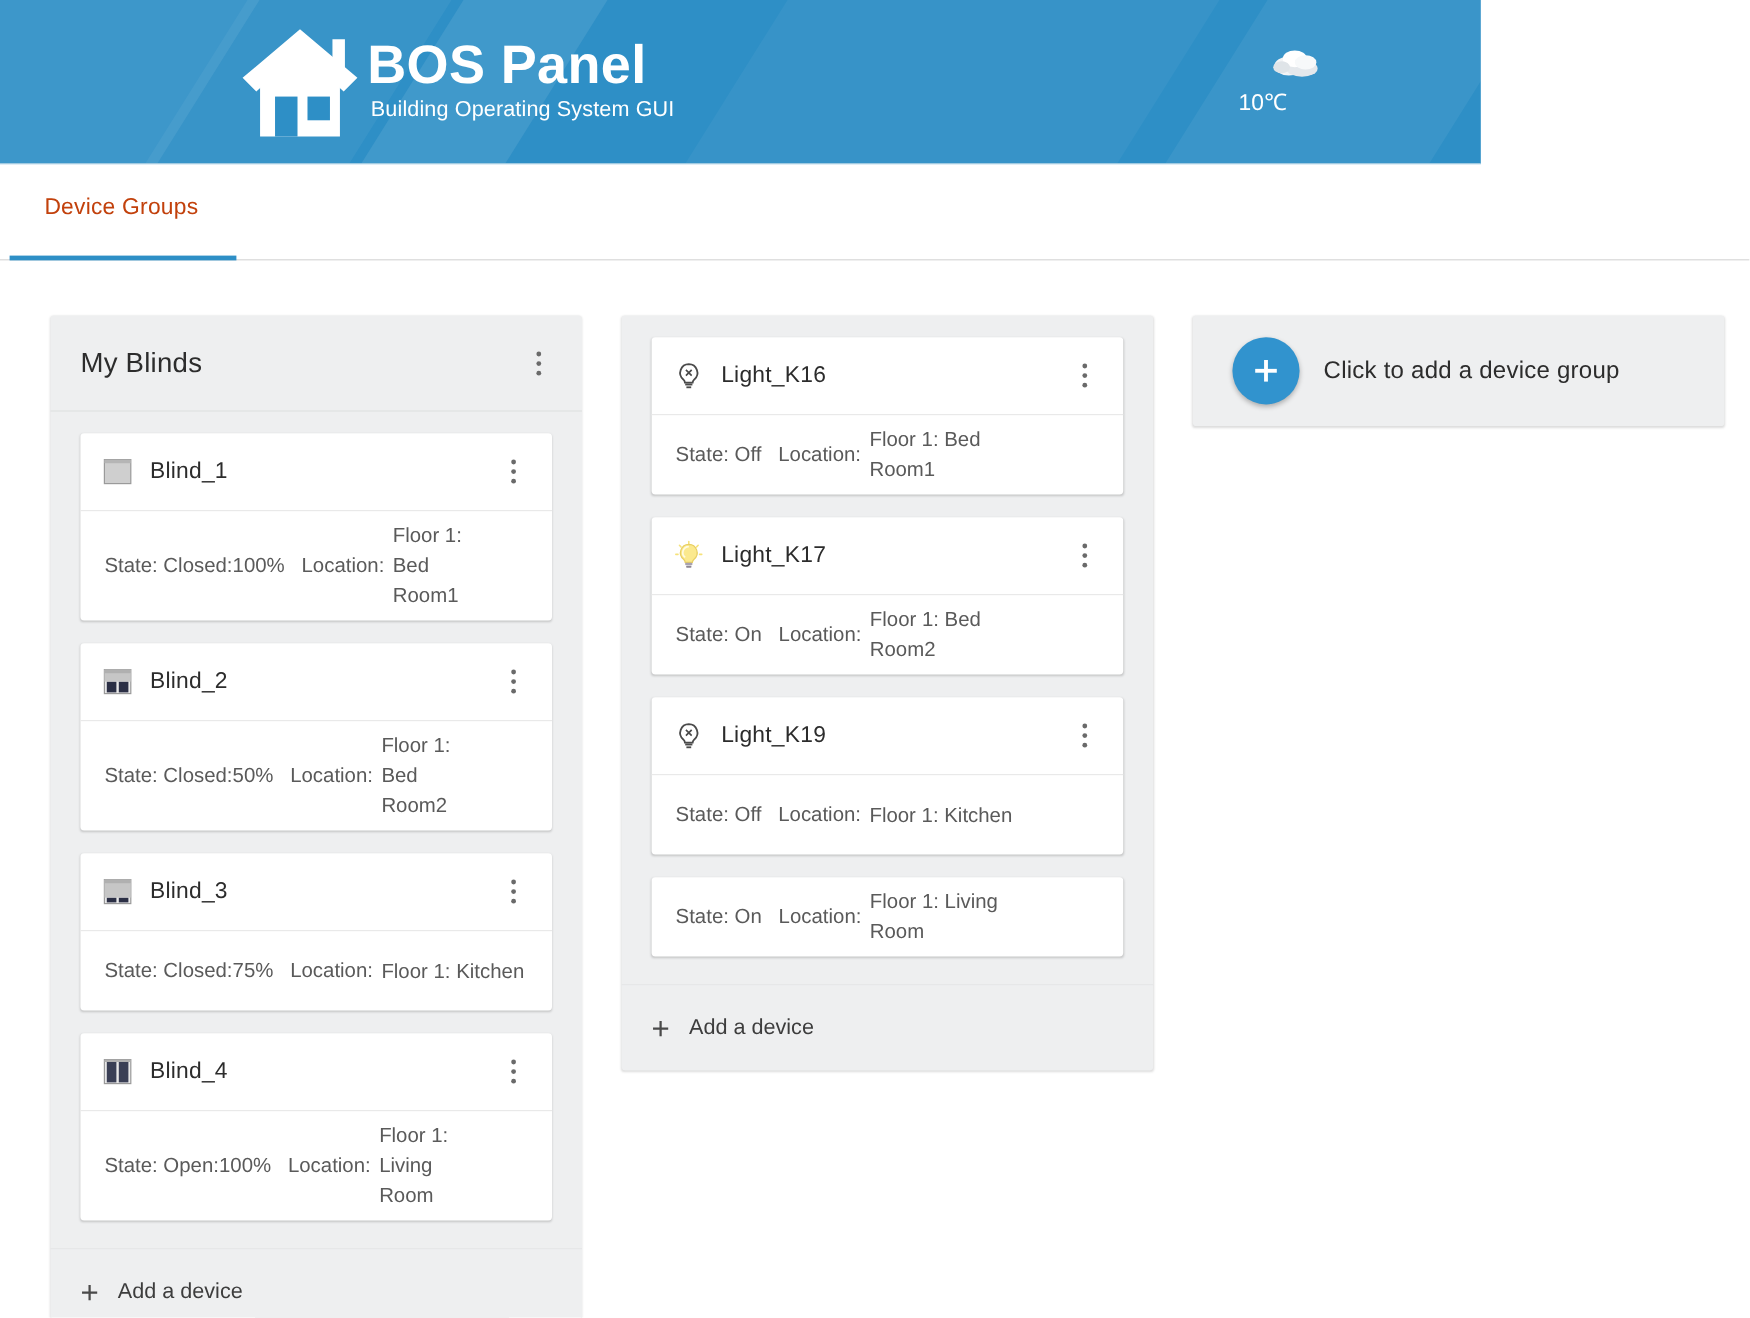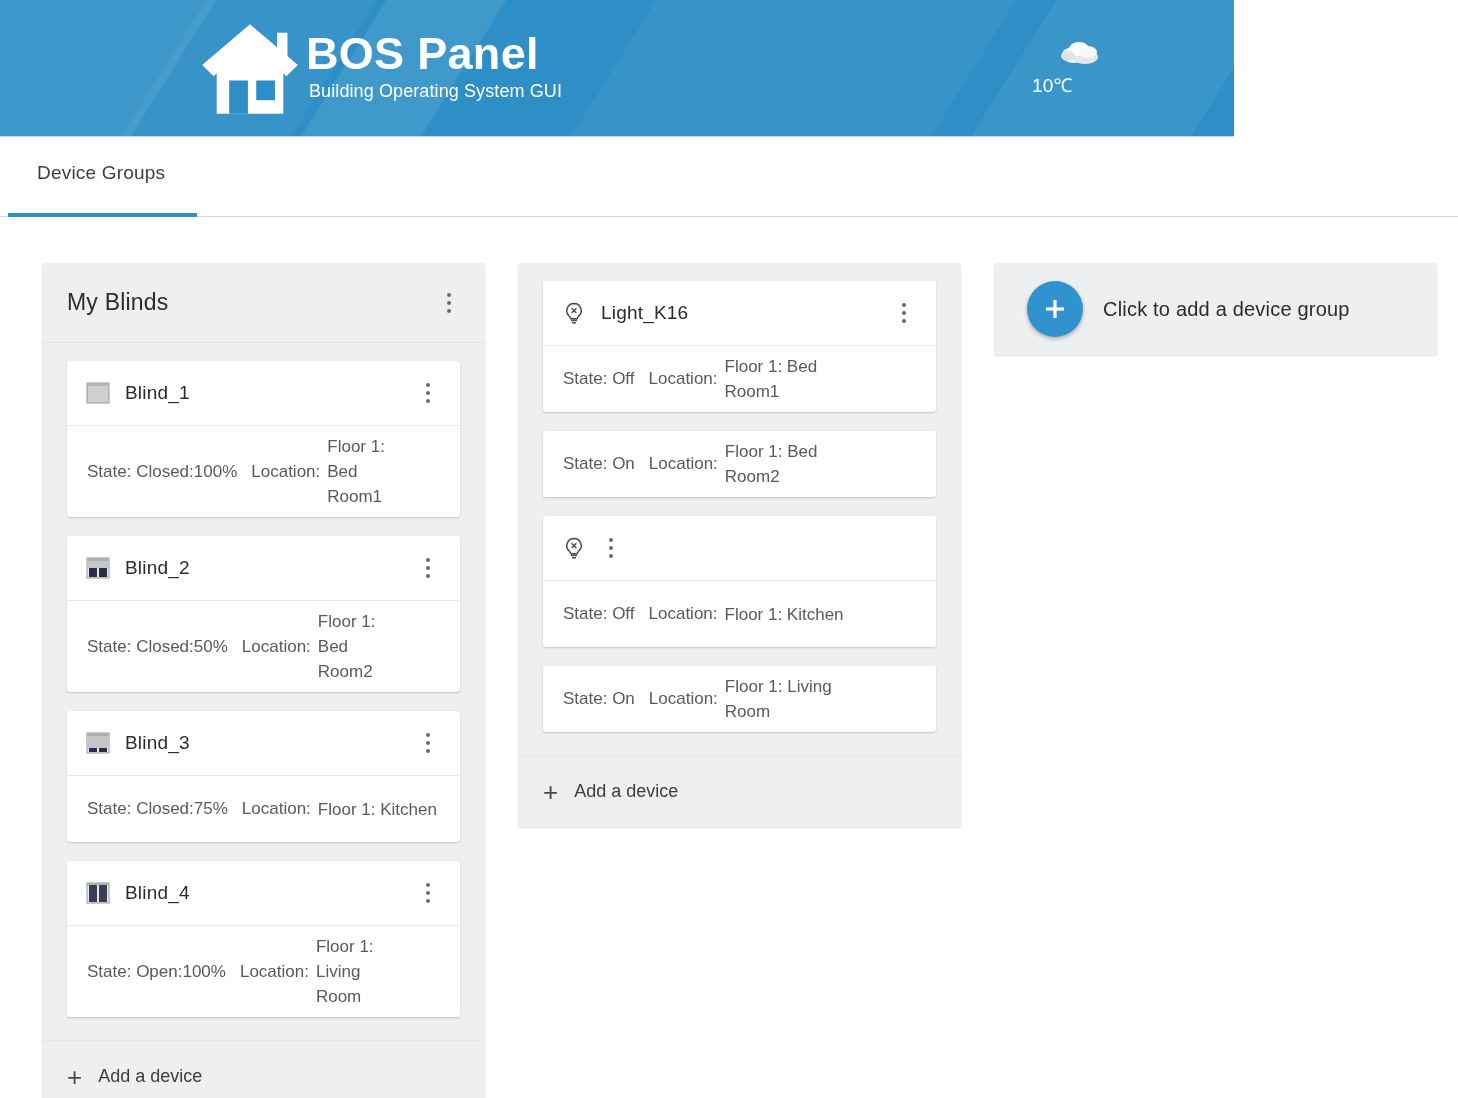--- a/index.html
+++ b/index.html
@@ -64,21 +64,21 @@
   .tabbar {
     position: relative;
     height: 80px;
     background: #ffffff;
     border-bottom: 1px solid #d8d8d8;
     width: 1458px;
   }
   .tab {
     position: absolute;
     left: 37px; top: 25px;
-    font-size: 19px; color: #404040;
+    font-size: 19px; color: #c2410c;
     letter-spacing: 0.2px;
   }
   .tab-underline {
     position: absolute;
     left: 8px; bottom: -1px;
     width: 189px; height: 4px;
     background: #2e8fc6;
   }
 
   
@@ -369,37 +369,61 @@
             </span>
         </div>
         <div class="device-info wrap-2">
           <span class="info-state">State: Off</span>
           <span class="info-loc-label">Location:</span>
           <span class="info-loc-value">Floor 1: Bed Room1</span>
         </div>
       </div>
 
       <div class="device">
+        <div class="device-head">
+          <span>
+            <svg class="device-icon" viewBox="0 0 26 26">
+              <g stroke="#f6e27a" stroke-width="1.3" stroke-linecap="round">
+                <line x1="13" y1="1.2" x2="13" y2="3"></line>
+                <line x1="5.2" y1="4.4" x2="6.5" y2="5.7"></line>
+                <line x1="20.8" y1="4.4" x2="19.5" y2="5.7"></line>
+                <line x1="2.2" y1="12" x2="4" y2="12"></line>
+                <line x1="23.8" y1="12" x2="22" y2="12"></line>
+              </g>
+              <path d="M13 3.6 a7 7 0 0 0 -4.4 12.4 c0.9 0.8 1.3 1.6 1.4 2.6 h6 c0.1 -1 0.5 -1.8 1.4 -2.6 A7 7 0 0 0 13 3.6 Z" fill="#fbe98e" stroke="#e8cf63" stroke-width="1"></path>
+              <path d="M13 5.5 a5 5 0 0 0 -3 9" fill="none" stroke="#fffbe2" stroke-width="1.4"></path>
+              <rect x="10" y="19" width="6" height="2" rx="0.6" fill="#a9a2ae"></rect>
+              <rect x="10.8" y="21.4" width="4.4" height="1.8" rx="0.6" fill="#8d8794"></rect>
+            </svg>
+          </span>
+          <span class="device-name">Light_K17</span>
+          <span class="kebab">
+              <i></i>
+              <i></i>
+              <i></i>
+            </span>
+        </div>
         <div class="device-info wrap-2">
           <span class="info-state">State: On</span>
           <span class="info-loc-label">Location:</span>
           <span class="info-loc-value">Floor 1: Bed Room2</span>
         </div>
       </div>
 
       <div class="device">
         <div class="device-head">
           <span>
             <svg class="device-icon" viewBox="0 0 26 26">
               <path d="M13 3.5 a7.2 7.2 0 0 0 -4.6 12.7 c0.9 0.8 1.3 1.6 1.4 2.6 h6.4 c0.1 -1 0.5 -1.8 1.4 -2.6 A7.2 7.2 0 0 0 13 3.5 Z" fill="none" stroke="#4a4a4a" stroke-width="1.5"></path>
               <rect x="10" y="19.6" width="6" height="1.6" fill="#4a4a4a"></rect>
               <rect x="11" y="22" width="4" height="1.5" fill="#4a4a4a"></rect>
               <path d="M10.6 8.2 L15.4 13 M15.4 8.2 L10.6 13" stroke="#4a4a4a" stroke-width="1.4" fill="none"></path>
             </svg>
           </span>
+          <span class="device-name">Light_K19</span>
           <span class="kebab">
               <i></i>
               <i></i>
               <i></i>
             </span>
         </div>
         <div class="device-info wrap-1">
           <span class="info-state">State: Off</span>
           <span class="info-loc-label">Location:</span>
           <span class="info-loc-value">Floor 1: Kitchen</span>

